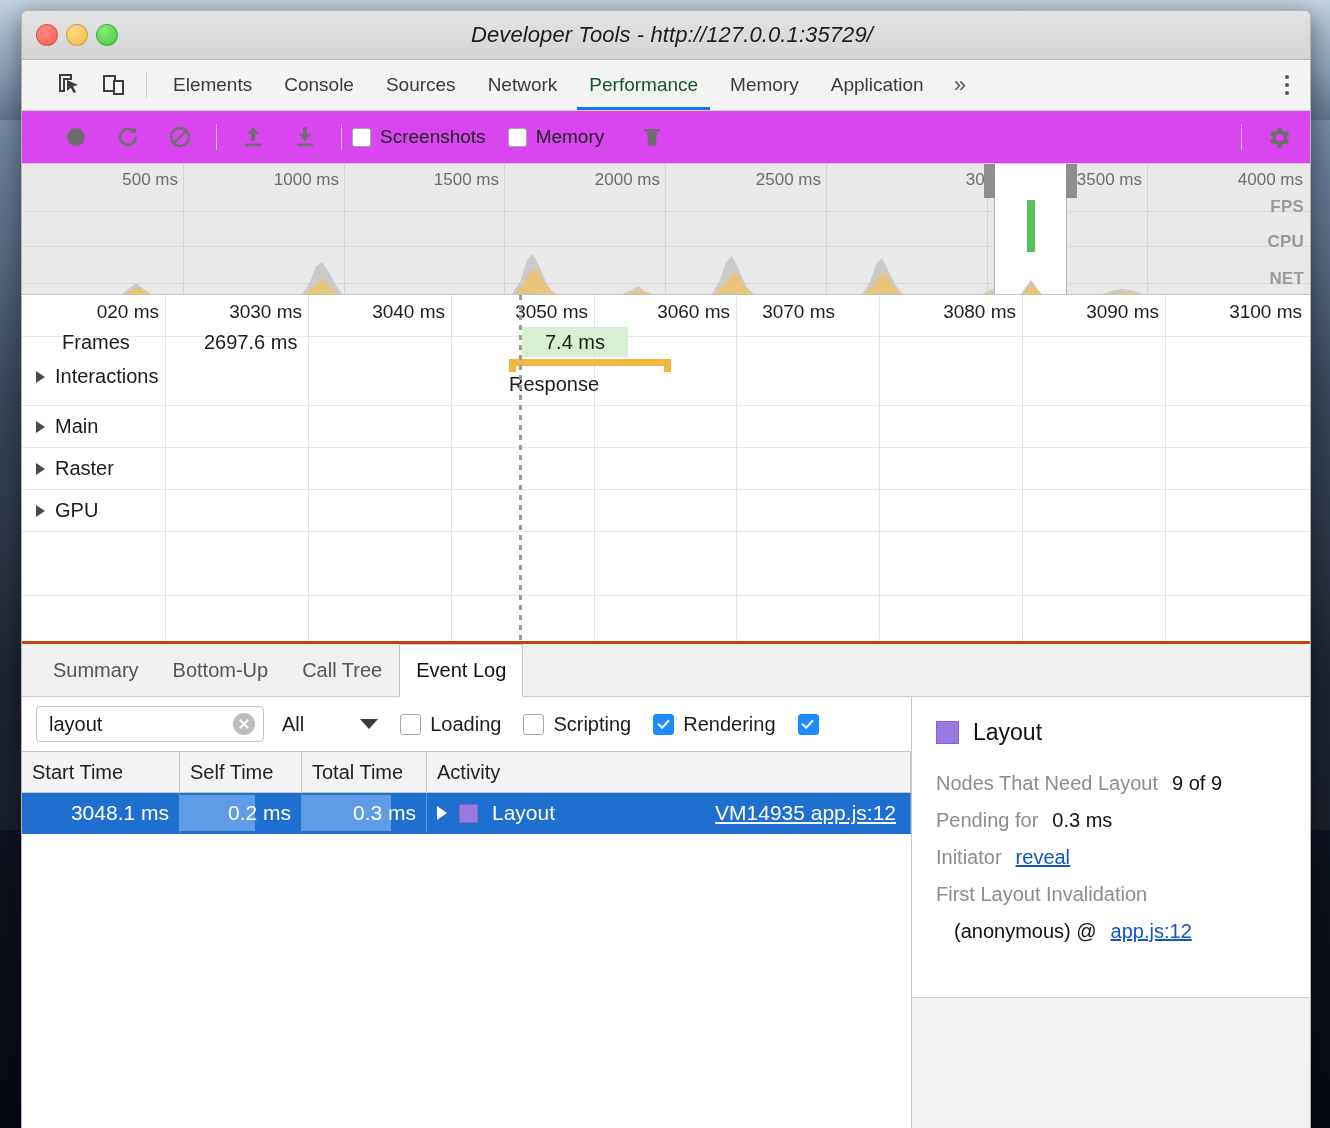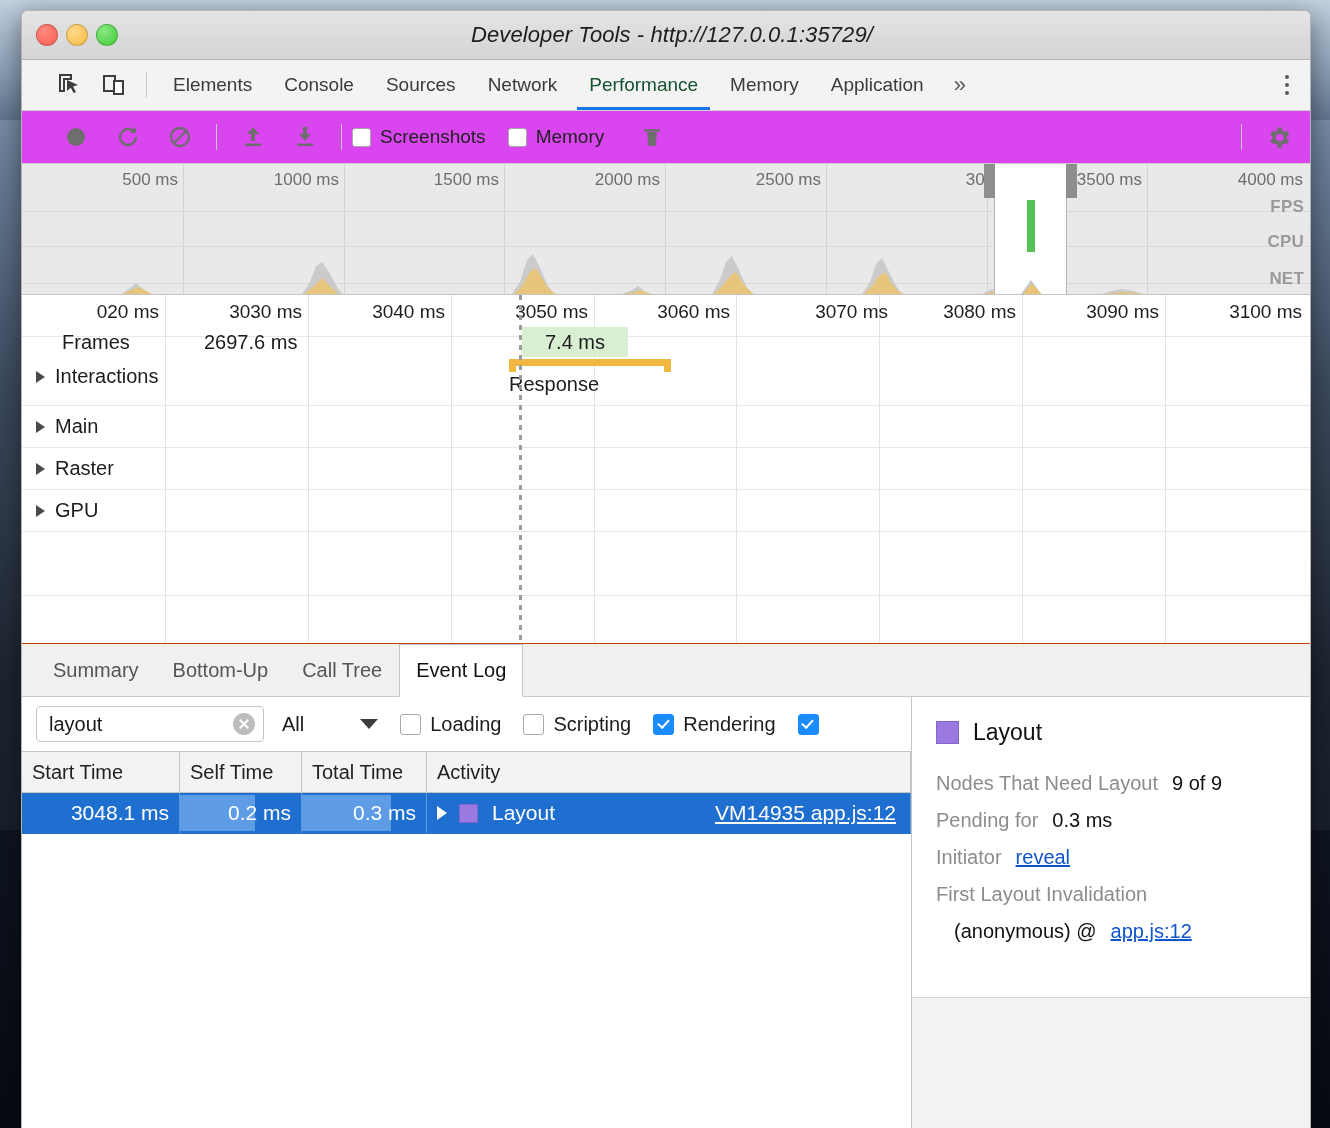--- a/index.html
+++ b/index.html
@@ -230,21 +230,21 @@
     background: #8e8e8e;
   }
   #ov-cpu-canvas { position: absolute; left:0; right:0; bottom: 0; height: 56px; }
 
   
   #flame {
     flex: 1;
     position: relative;
     background: #ffffff;
     overflow: hidden;
-    border-bottom: 1px solid #c2410c;
+    border-bottom: 3px solid #c2410c;
   }
   .fc-grid-line {
     position: absolute;
     top: 0; bottom: 0;
     width: 1px;
     background: #e3e3e3;
   }
   .fc-tick {
     position: absolute;
     top: 6px;
@@ -628,21 +628,21 @@
         <div class="fc-grid-line" style="left: 857px;"></div>
         <div class="fc-grid-line" style="left: 1000px;"></div>
         <div class="fc-grid-line" style="left: 1143px;"></div>
       </div>
     <div id="fc-ticks">
         <div class="fc-tick" style="left: 143px;">020 ms</div>
         <div class="fc-tick" style="left: 286px;">3030 ms</div>
         <div class="fc-tick" style="left: 429px;">3040 ms</div>
         <div class="fc-tick" style="left: 572px;">3050 ms</div>
         <div class="fc-tick" style="left: 714px;">3060 ms</div>
-        <div class="fc-tick" style="left: 872px;">3070 ms</div>
+        <div class="fc-tick" style="left: 819px;">3070 ms</div>
         <div class="fc-tick" style="left: 1000px;">3080 ms</div>
         <div class="fc-tick" style="left: 1143px;">3090 ms</div>
         <div class="fc-tick" style="left: 1286px;">3100 ms</div>
       </div>
 
     <div class="fc-hline" style="top:41px"></div>
     <div class="fc-hline" style="top:110px"></div>
     <div class="fc-hline" style="top:152px"></div>
     <div class="fc-hline" style="top:194px"></div>
     <div class="fc-hline" style="top:236px"></div>

